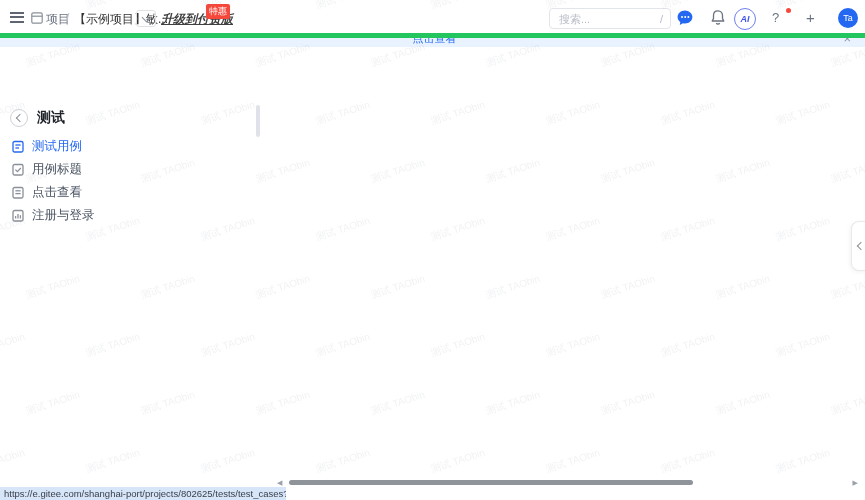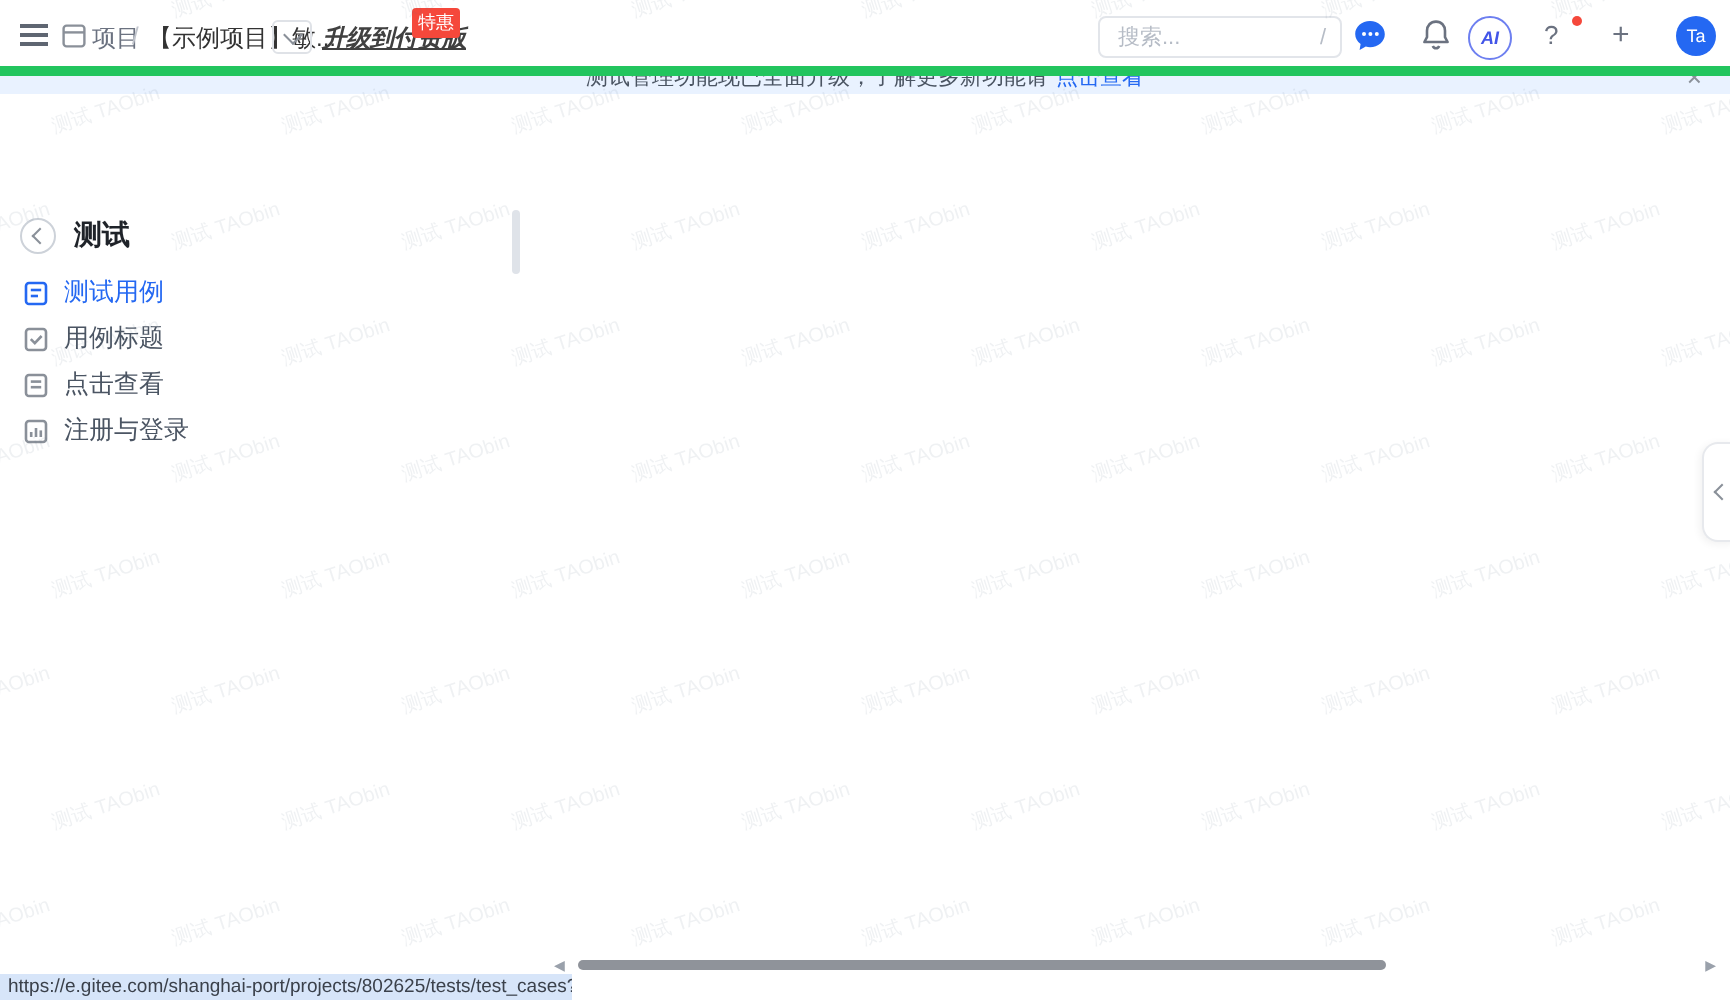--- a/index.html
+++ b/index.html
@@ -145,21 +145,20 @@
         <path d="M6.4 14a1.7 1.7 0 0 0 3.2 0" fill="none" stroke="#6b7280" stroke-width="1.3"></path>
       </svg>
     <span class="abs cir ai">AI</span>
     <span class="abs help">?</span>
     <span class="abs reddot"></span>
     <span class="abs plus">+</span>
     <span class="abs avatar">Ta</span>
   </div>
 
   <div id="banner" class="abs">
-    <span>测试管理功能现已全面升级，了解更多新功能请</span>
     <span class="lnk">点击查看</span>
     <span class="x">×</span>
   </div>
 
   <div id="side1" class="abs">
     <div class="abs s1-head">
       <span class="backcir">
           <i></i>
         </span>
       <span class="s1-title">测试</span>

